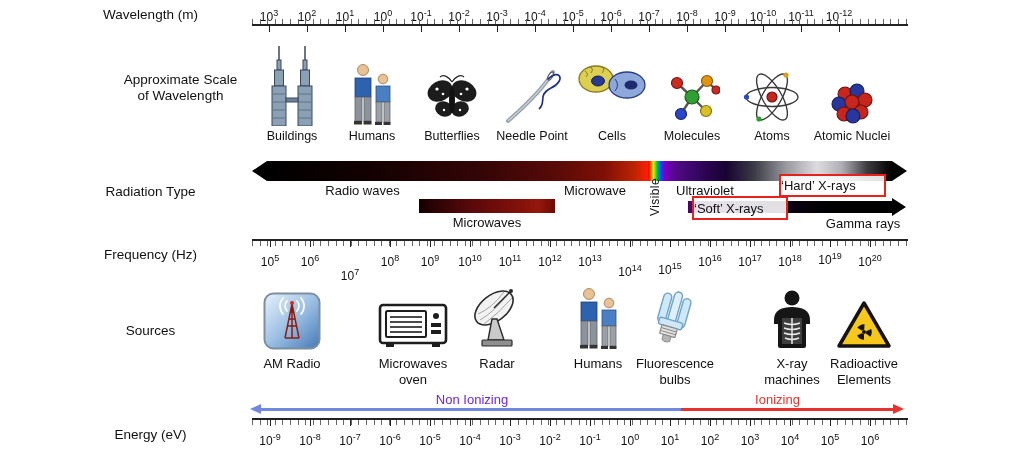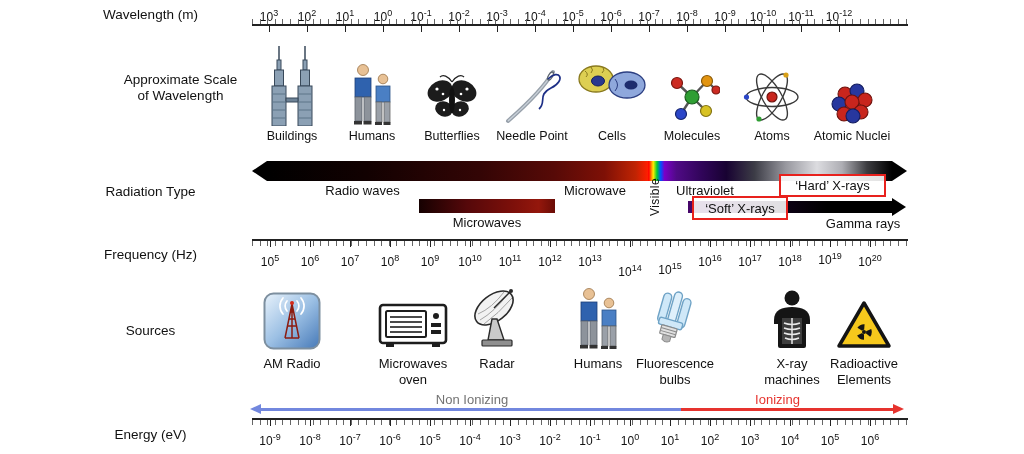--- a/index.html
+++ b/index.html
@@ -36,36 +36,36 @@
   .rad-label { position:absolute; font-size:13px; text-align:center; white-space:nowrap; }
   .visible-label { position:absolute; left:610px; top:190px; width:90px; text-align:center;
     transform:rotate(-90deg); font-size:12px; letter-spacing:0.4px; }
   .mw-bar { position:absolute; left:419px; top:199px; width:136px; height:14px;
     background:linear-gradient(to right,#160101,#55080a 35%,#7e100a 70%,#94170c 88%,#6a0c06); }
   .gamma-bar { position:absolute; left:688px; top:201px; width:204px; height:12px;
     background:linear-gradient(to right,#46066a,#2a0442 22%,#0e0118 45%,#000 68%); }
   .gamma-head { position:absolute; left:892px; top:198px; width:0; height:0;
     border-top:9px solid transparent; border-bottom:9px solid transparent; border-left:14px solid #000; }
   .hl-box { position:absolute; border:2px solid #e8211d; background:rgba(255,255,255,0.88);
-    font-size:13px; display:flex; align-items:center; justify-content:center; white-space:nowrap; }
+    font-size:13px; display:flex; align-items:center; white-space:nowrap; }
 
   
   .src-item { position:absolute; top:284px; display:flex; flex-direction:column; align-items:center; }
   .src-icon-box { height:66px; display:flex; align-items:flex-end; justify-content:center; }
   .src-lbl { font-size:13px; text-align:center; line-height:1.22; margin-top:6px; white-space:nowrap; }
 
   
   .ion-line-blue { position:absolute; left:261px; top:408px; width:420px; height:2.5px; background:#7287de; }
   .ion-line-red  { position:absolute; left:681px; top:408px; width:212px; height:2.5px; background:#e6332e; }
   .ion-arrow-l { position:absolute; left:250px; top:404px; width:0; height:0;
     border-top:5.5px solid transparent; border-bottom:5.5px solid transparent; border-right:11px solid #7287de; }
   .ion-arrow-r { position:absolute; left:893px; top:404px; width:0; height:0;
     border-top:5.5px solid transparent; border-bottom:5.5px solid transparent; border-left:11px solid #e6332e; }
   .ion-label { position:absolute; font-size:13px; text-align:center; }
-  .ion-label.blue { color:#737373; }
+  .ion-label.blue { color:#6d28d9; }
   .ion-label.red { color:#e6332e; }
 </style>
 </head>
 <body>
 
 <div id="stage">
 
   <div class="rowlab" style="top:7px">Wavelength (m)</div>
   <div class="rowlab2" style="top:72px">
     <div>Approximate Scale</div>
@@ -328,21 +328,21 @@
   <span class="cell">
       <span class="tk"></span>
       <span class="lbl" style="margin-top:2px"><span>10</span><sup>5</sup></span>
     </span>
       <span class="cell">
       <span class="tk"></span>
       <span class="lbl" style="margin-top:2px"><span>10</span><sup>6</sup></span>
     </span>
       <span class="cell">
       <span class="tk"></span>
-      <span class="lbl" style="margin-top:2px"><span>10</span><sup>7</sup></span>
+      <span class="lbl" style="margin-top:16px"><span>10</span><sup>7</sup></span>
     </span>
       <span class="cell">
       <span class="tk"></span>
       <span class="lbl" style="margin-top:2px"><span>10</span><sup>8</sup></span>
     </span>
       <span class="cell">
       <span class="tk"></span>
       <span class="lbl" style="margin-top:2px"><span>10</span><sup>9</sup></span>
     </span>
       <span class="cell">

